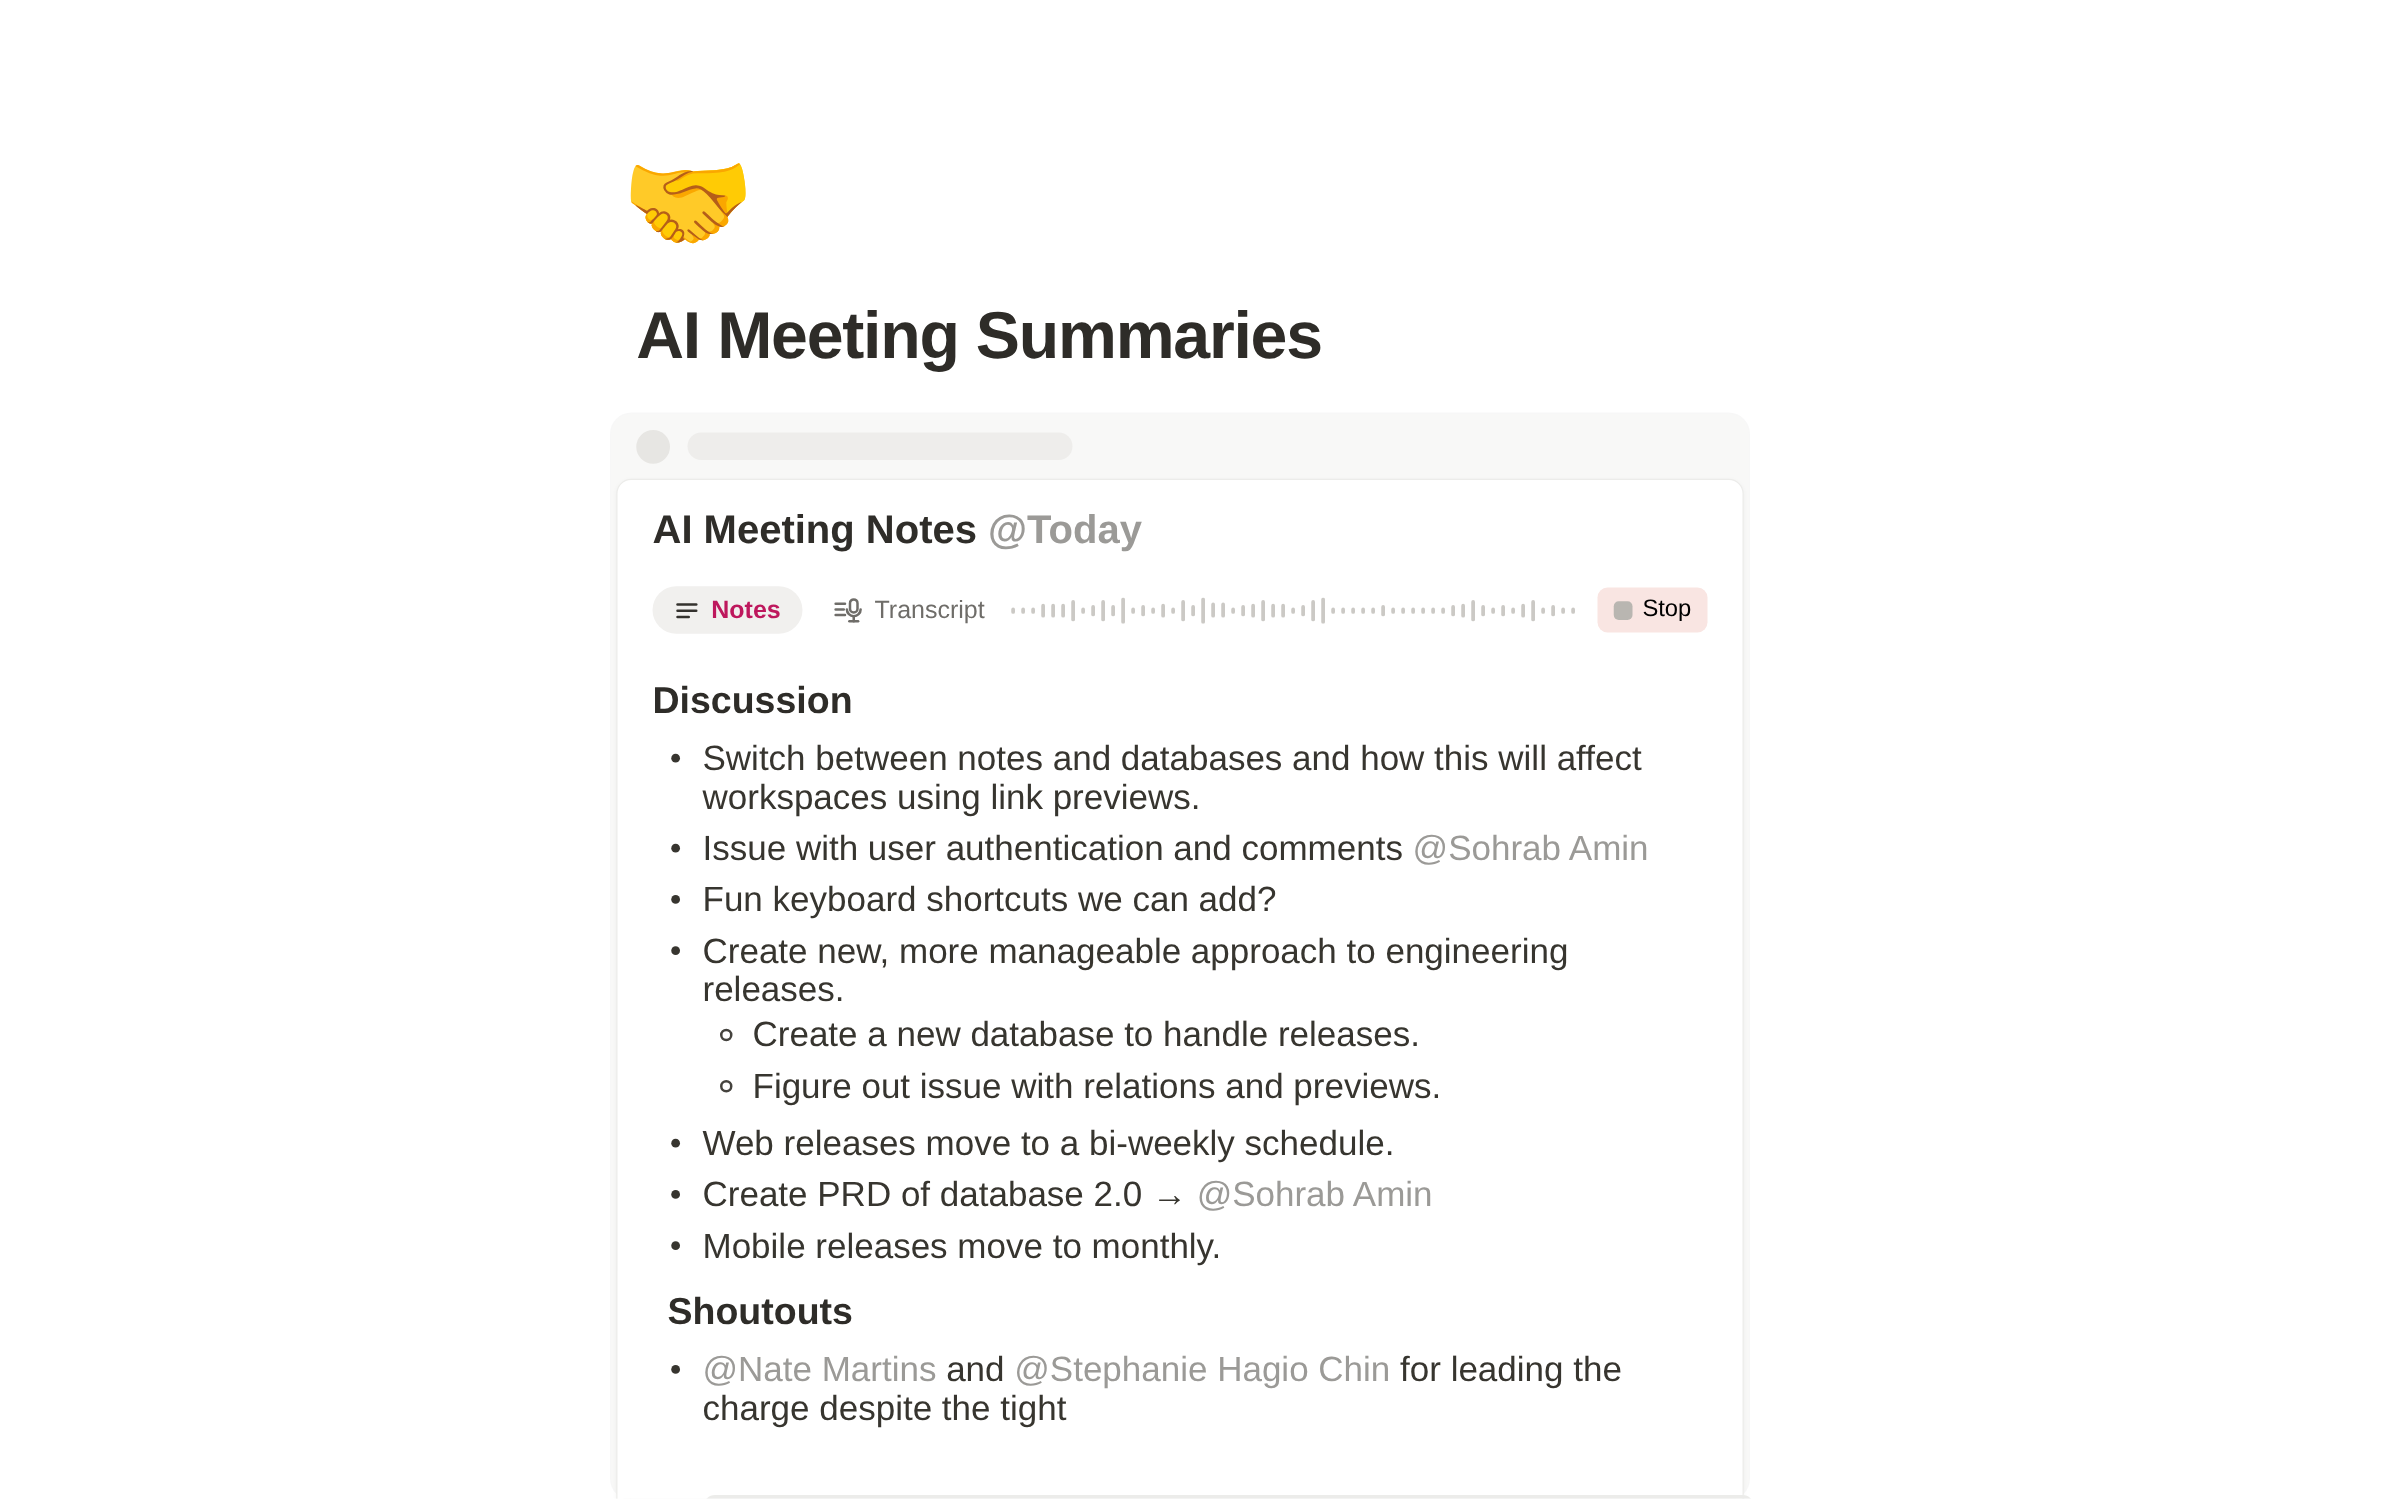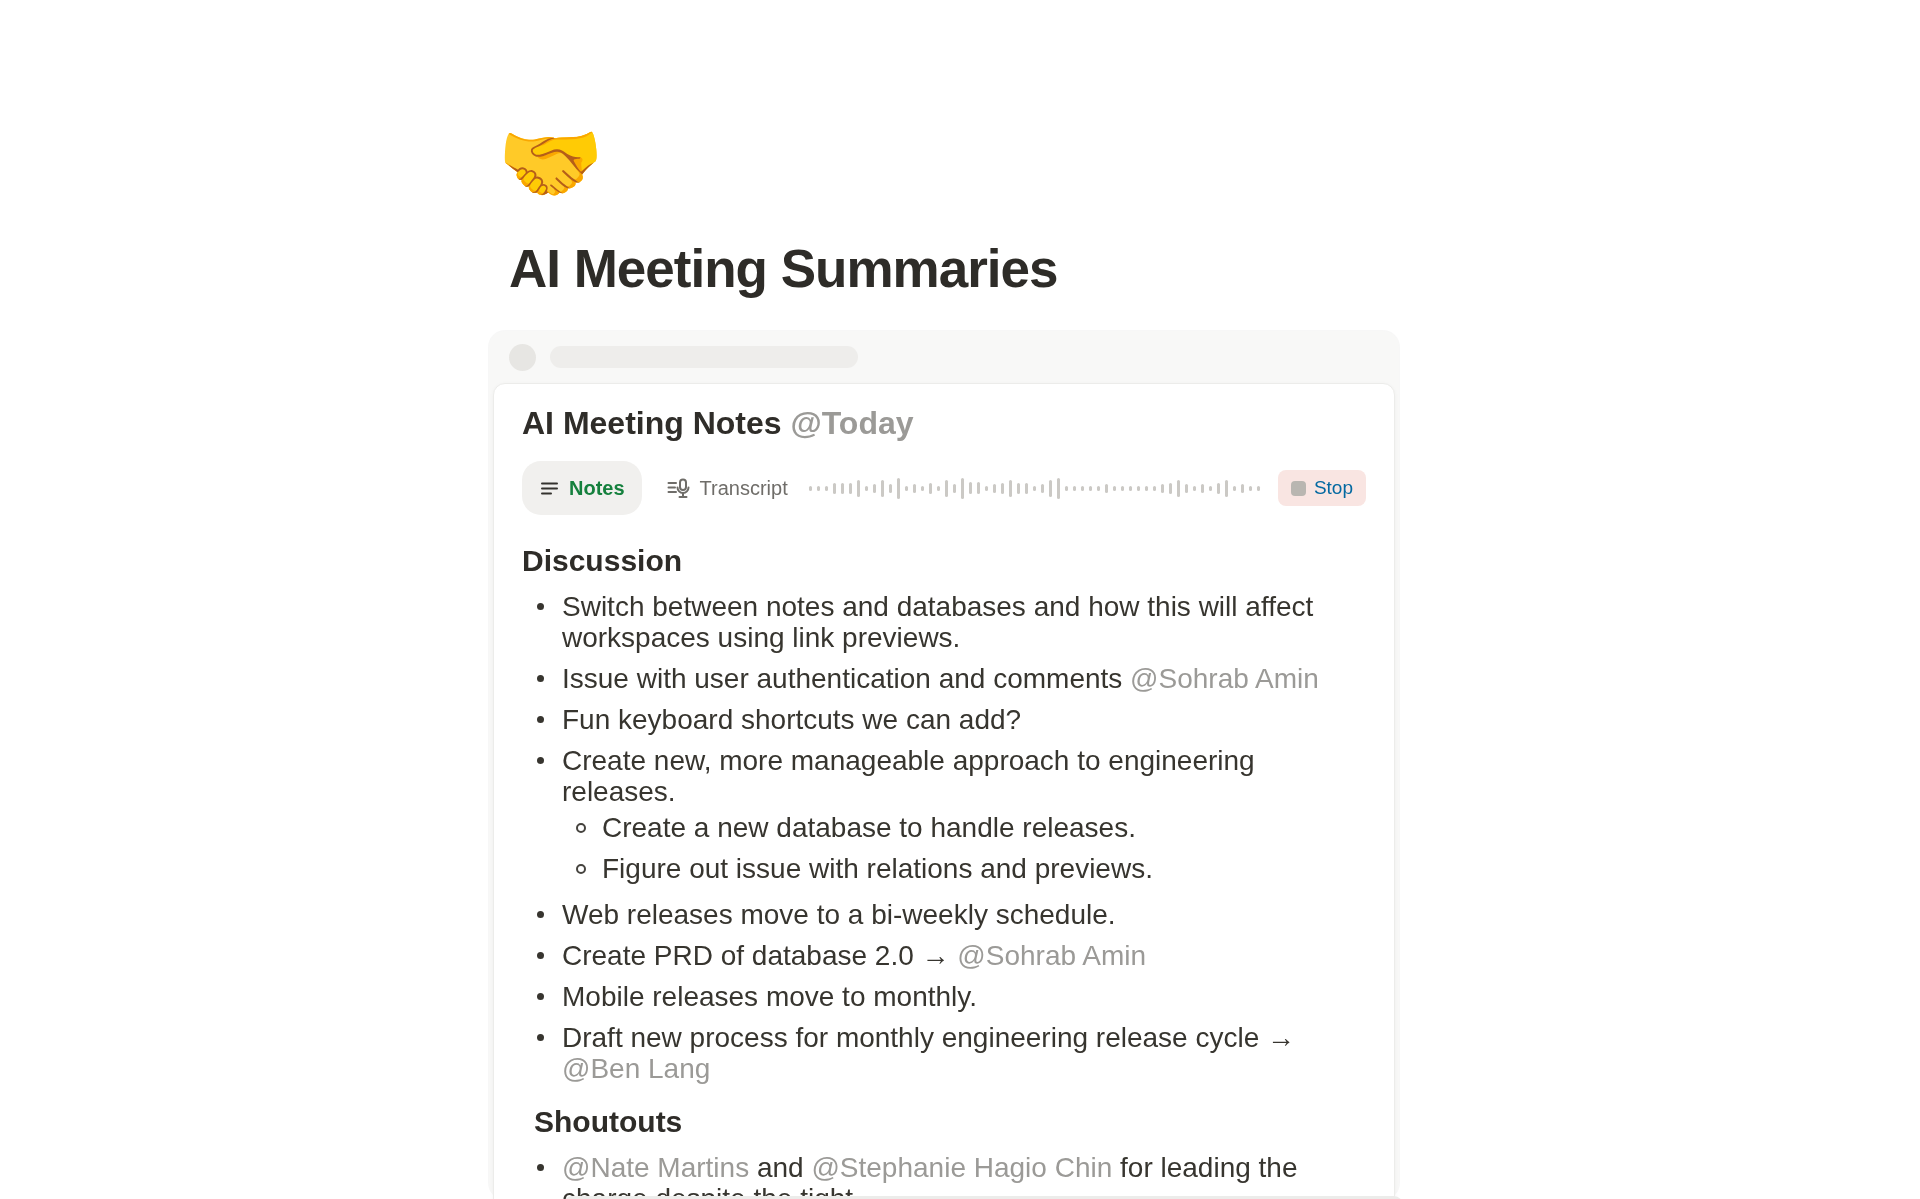--- a/index.html
+++ b/index.html
@@ -25,33 +25,33 @@
     position:absolute;left:4px;right:4px;top:52px;height:840px;box-sizing:border-box;
     background:#ffffff;border:1px solid #ececea;border-radius:12px;
     box-shadow:0 1px 4px rgba(0,0,0,0.04);padding:18px 28px 0 28px;overflow:hidden;
   }
   .note-title-row{font-size:32px;font-weight:700;color:#2f2d29;line-height:42px;white-space:nowrap;}
   .mention{color:#9b9a97;}
   .note-title-row .mention{font-weight:600;}
   
   .tabs-row{display:flex;align-items:center;margin-top:24px;height:40px;}
   .tab-pill{
-    display:flex;align-items:center;gap:9px;height:54px;padding:0 17px;border:none;
-    background:#f1f0ee;border-radius:19px;font-size:20px;font-weight:600;color:#15803d;
+    display:flex;align-items:center;gap:9px;height:38px;padding:0 17px;border:none;
+    background:#f1f0ee;border-radius:19px;font-size:20px;font-weight:600;color:#be185d;
     font-family:inherit;cursor:pointer;
   }
   .tab-plain{
     display:flex;align-items:center;gap:9px;margin-left:20px;padding:0 4px;border:none;background:transparent;
     font-size:20px;font-weight:500;color:#6f6d69;font-family:inherit;cursor:pointer;
   }
   .waveform{flex:1;display:flex;align-items:center;justify-content:center;gap:5px;padding:0 22px;min-width:0;overflow:hidden;}
   .wave-bar{width:3px;border-radius:2px;background:#cbc9c5;flex:none;}
   .stop-btn{
     display:flex;align-items:center;gap:8px;height:36px;padding:0 13px;border:none;
-    background:#f9e5e2;border-radius:8px;font-size:19px;font-weight:500;color:#0369a1;
+    background:#f9e5e2;border-radius:8px;font-size:19px;font-weight:500;color:#000000;
     font-family:inherit;cursor:pointer;flex:none;
   }
   .stop-icon{width:15px;height:15px;border-radius:4px;background:#b9b6b1;}
   
   .section-heading{font-size:30px;font-weight:700;color:#2e2c28;line-height:38px;}
   .sec-gap-lg{margin-top:34px;}
   .sec-gap-sm{margin-top:14px;}
   ul.blist{list-style:none;margin:6px 0 0 0;padding:0;font-size:28px;line-height:31px;color:#37352f;}
   li.bitem{position:relative;padding:5px 0 5px 40px;}
   li.bitem > .btxt::before{
@@ -208,23 +208,20 @@
             </li>
             <li class="bitem">
               <div class="btxt"><span>Web releases move to a bi-weekly schedule.</span></div>
             </li>
             <li class="bitem">
               <div class="btxt"><span>Create PRD of database 2.0 → </span><span class="mention">@Sohrab Amin</span></div>
             </li>
             <li class="bitem">
               <div class="btxt"><span>Mobile releases move to monthly.</span></div>
             </li>
-            <li class="bitem">
-              <div class="btxt"><span>Draft new process for monthly engineering release cycle →  </span><span class="mention">@Ben Lang</span></div>
-            </li>
           </ul>
           <h3 class="section-heading sec-gap-sm" style="margin: 14px 12px 0px;">Shoutouts</h3>
           <ul class="blist">
             <li class="bitem">
               <div class="btxt"><span class="mention">@Nate Martins</span><span> and </span><span class="mention">@Stephanie Hagio Chin</span><span> for leading the charge despite the tight</span></div>
             </li>
           </ul>
         </div>
 
     </div>

